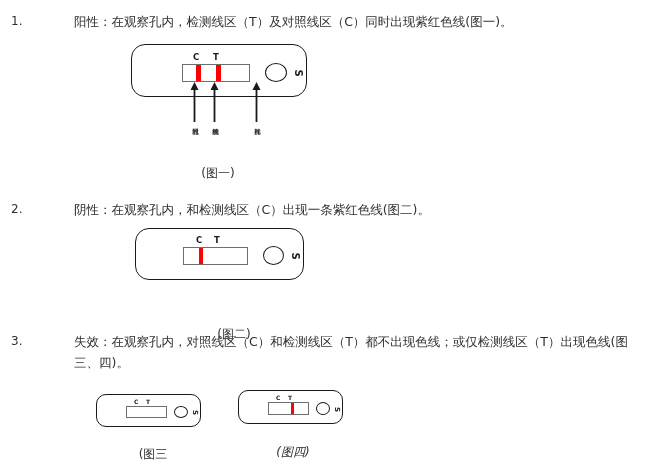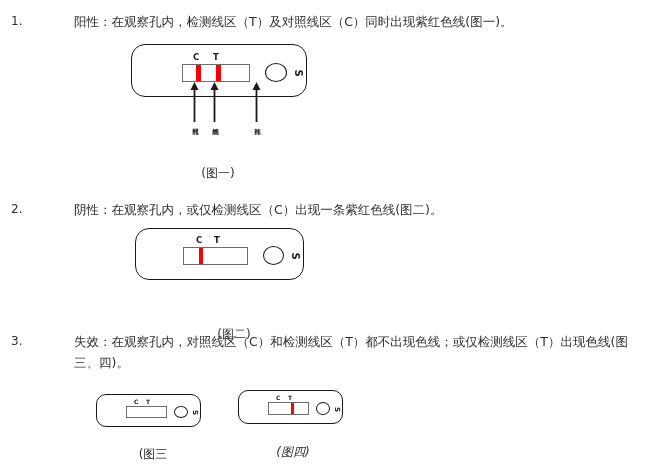--- a/index.html
+++ b/index.html
@@ -187,21 +187,21 @@
   <span class="vlabel" style="left:60px; top:79px;">对照线</span>
   <span class="vlabel" style="left:80px; top:79px;">检测线</span>
   <span class="vlabel" style="left:122px; top:79px;">加样孔</span>
 </div>
 
 <div class="caption" style="left:158px; top:165px; width:120px;">(图一)</div>
 
 <div class="para" id="para-2">
   <span class="num">2.</span>
   <div class="body">
-    <p>阴性：在观察孔内，或仅检测线区（C）出现一条紫红色线(图二)。</p>
+    <p>阴性：在观察孔内，和检测线区（C）出现一条紫红色线(图二)。</p>
   </div>
 </div>
 
 <div class="cassette-block" id="fig2-block" style="left:135px; top:228px;">
   <div class="cassette" style="width:169px; height:52px;">
 
     <div class="window" style="left:47px; top:18px; width:65px; height:18px;">
       <div class="band" style="left:15px; width:4px;"></div>
     </div>
 

